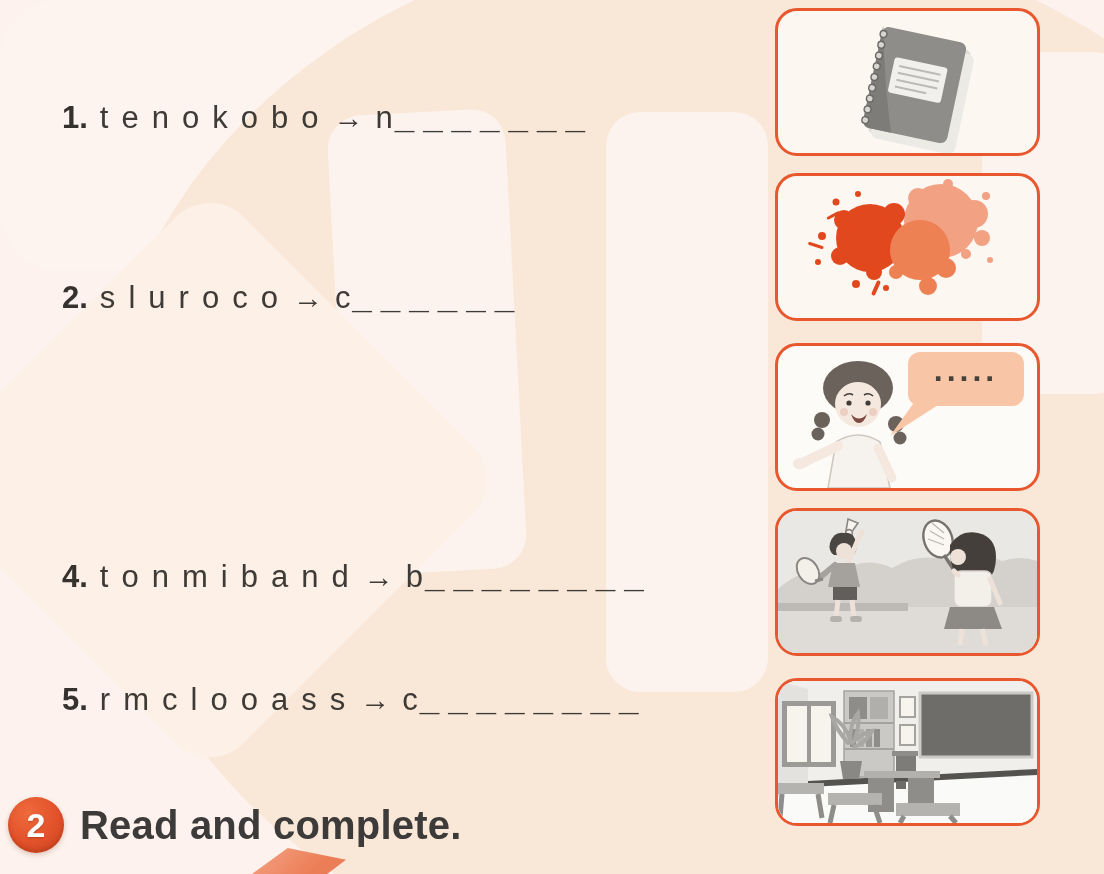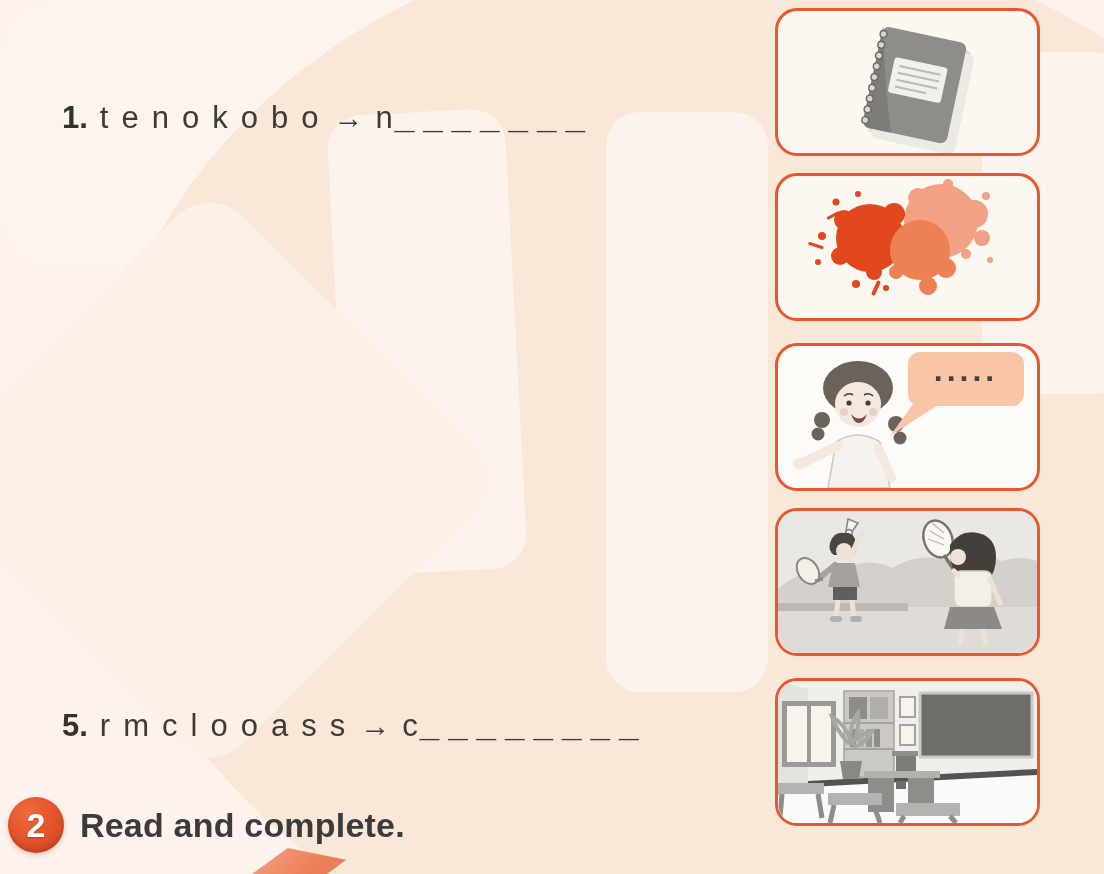--- a/index.html
+++ b/index.html
@@ -50,21 +50,21 @@
   
   .footer{position:absolute;left:8px;top:797px;display:flex;align-items:center;gap:16px;}
   .badge{
     width:56px;height:56px;border-radius:50%;
     background:radial-gradient(circle at 35% 28%, #ef6a3c 0%, #e2512a 55%, #c94522 100%);
     box-shadow:0 2px 5px rgba(120,60,20,.25), inset 0 -3px 4px rgba(120,30,0,.25);
     display:flex;align-items:center;justify-content:center;
     color:#fff;font-size:34px;font-weight:800;
     text-shadow:0 1px 2px rgba(100,30,0,.35);
   }
-  .sec-title{font-size:34px;font-weight:700;color:#3c3b39;letter-spacing:.2px;}
+  .sec-title{font-size:40px;font-weight:700;color:#3c3b39;letter-spacing:.2px;}
   .deco-arrow{
     position:absolute;left:252px;top:848px;width:94px;height:26px;
     background:linear-gradient(135deg,#f4a284 0%,#ec7e57 70%);
     clip-path:polygon(0 100%,38% 0,100% 45%,80% 100%);
   }
 </style>
 </head>
 <body>
 
 <div class="page">
@@ -74,21 +74,27 @@
     <div class="bg-light bg-stripA"></div>
     <div class="bg-light bg-stripB"></div>
     <div class="bg-light bg-blockC"></div>
     <div class="bg-blobD"></div>
     <div class="bg-diamondE"></div>
   </div>
 
   <div class="row" style="top:96px">
     <span class="num">1.</span><span class="scr">tenokobo</span><span class="arr">→</span><span class="pre">n</span><span class="blanks">_______</span>
   </div>
-  <div class="row" style="top:704px">
+  <div class="row" style="top:276px">
+    <span class="num">2.</span><span class="scr">sluroco</span><span class="arr">→</span><span class="pre">c</span><span class="blanks">______</span>
+  </div>
+  <div class="row" style="top:555px">
+    <span class="num">4.</span><span class="scr">tonmiband</span><span class="arr">→</span><span class="pre">b</span><span class="blanks">________</span>
+  </div>
+  <div class="row" style="top:678px">
     <span class="num">5.</span><span class="scr">rmclooass</span><span class="arr">→</span><span class="pre">c</span><span class="blanks">________</span>
   </div>
 
   <div class="card" style="top:8px">
     <svg width="259" height="142" viewBox="0 0 259 142">
       <g transform="rotate(12 134 72)">
         <rect x="100" y="28" width="86" height="102" rx="7" fill="#dddbd6"></rect>
         <rect x="104" y="32" width="86" height="102" rx="7" fill="#eceae5"></rect>
         <rect x="94" y="22" width="86" height="103" rx="7" fill="#8f8d8a"></rect>
         <path d="M94 22 q14 60 30 103 h-23 a7 7 0 0 1 -7 -7 z" fill="#7e7c79"></path>

